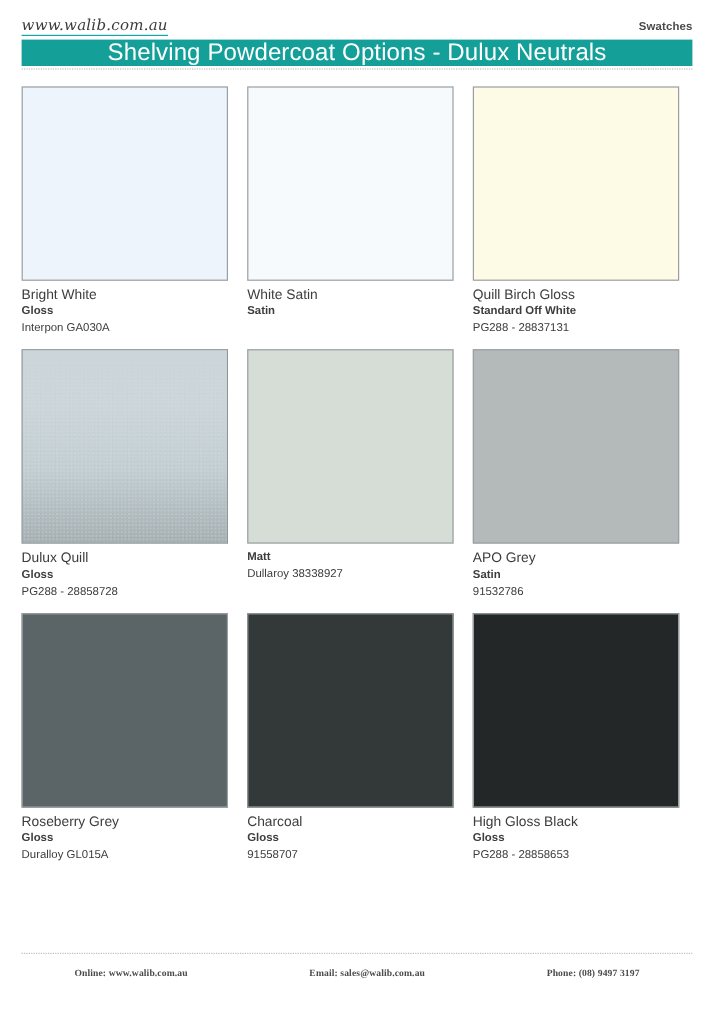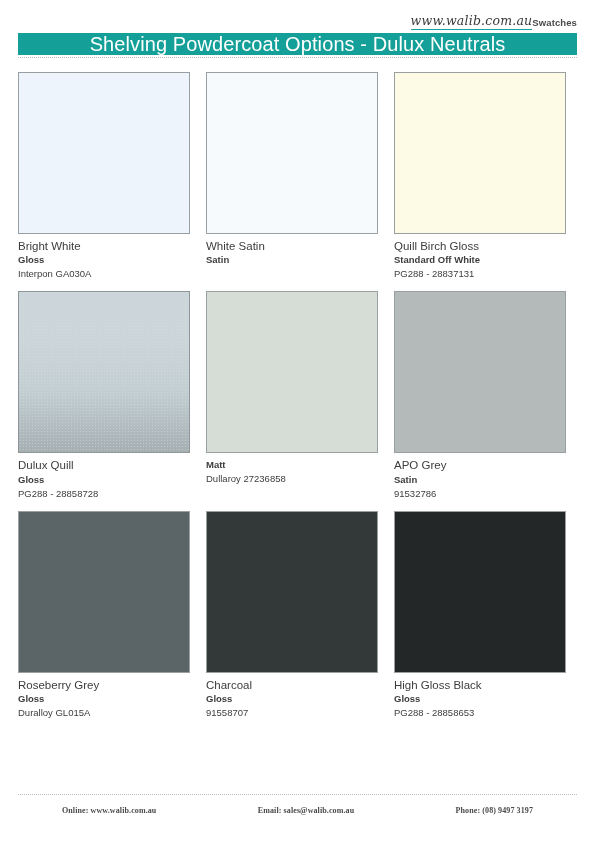--- a/index.html
+++ b/index.html
@@ -17,21 +17,21 @@
     position: relative;
   }
 
   
   .topbar {
     position: relative;
     height: 30px;
     padding: 0 18px;
     display: flex;
     align-items: flex-end;
-    justify-content: flex-end;
+    justify-content: space-between;
   }
   .logo {
     font-family: "DejaVu Serif", serif;
     font-style: italic;
     font-size: 12.5px;
     letter-spacing: .2px;
     color: #3a3a3a;
     padding-bottom: 1px;
     border-bottom: 1.6px solid #13a3a0;
     line-height: 1.1;
@@ -200,21 +200,21 @@
       <div class="labels">
         <div class="sw-name">Dulux Quill</div>
         <div class="sw-finish">Gloss</div>
         <div class="sw-code">PG288 - 28858728</div>
       </div>
     </div>
     <div class="cell">
       <div class="chip" style="background: rgb(213, 221, 214);"></div>
       <div class="labels">
         <div class="sw-finish">Matt</div>
-        <div class="sw-code">Dullaroy 27236858</div>
+        <div class="sw-code">Dullaroy 38338927</div>
       </div>
     </div>
     <div class="cell">
       <div class="chip" style="background: rgb(180, 186, 185);"></div>
       <div class="labels">
         <div class="sw-name">APO Grey</div>
         <div class="sw-finish">Satin</div>
         <div class="sw-code">91532786</div>
       </div>
     </div>

